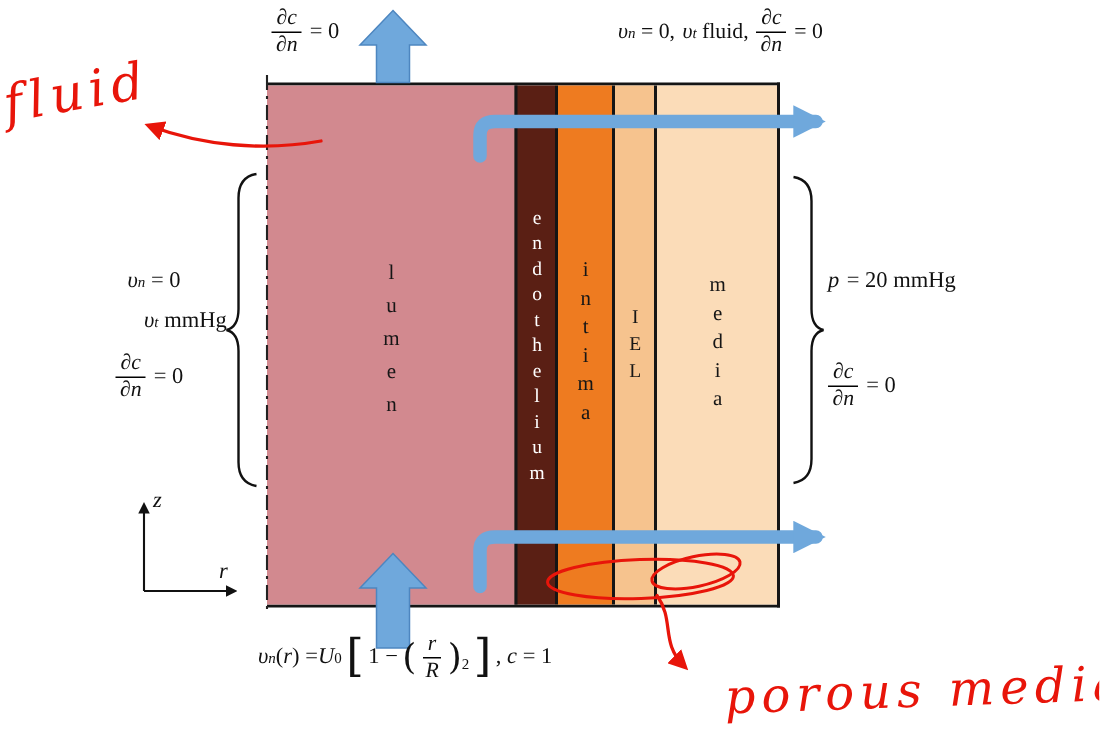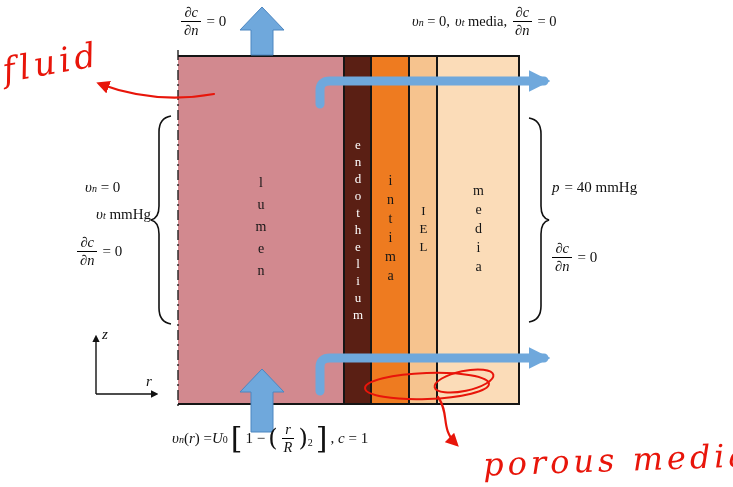--- a/index.html
+++ b/index.html
@@ -111,21 +111,21 @@
       <span class="fden it">∂n</span>
     </span>
     <span>= 0</span>
   </div>
 
   <div class="anno row" style="left:412px; top:4px; font-size:14.5px;">
     <span class="grp">
       <span class="it">υ</span><sub>n</sub>&nbsp;<span>= 0,</span>
     </span>
     <span class="grp">
-      <span class="it">υ</span><sub>t</sub>&nbsp;<span>media,</span>
+      <span class="it">υ</span><sub>t</sub>&nbsp;<span>fluid,</span>
     </span>
     <span class="frac">
       <span class="fnum it">∂c</span>
       <span class="fden it">∂n</span>
     </span>
     <span>= 0</span>
   </div>
 
   <div class="anno row" style="left:85px; top:179px;">
     <span class="grp">
@@ -140,21 +140,21 @@
   <div class="anno row" style="left:77px; top:234px;">
     <span class="frac">
       <span class="fnum it">∂c</span>
       <span class="fden it">∂n</span>
     </span>
     <span>= 0</span>
   </div>
 
   <div class="anno row" style="left:552px; top:179px;">
     <span class="it">p</span>
-    <span>= 40 mmHg</span>
+    <span>= 20 mmHg</span>
   </div>
   <div class="anno row" style="left:552px; top:240px;">
     <span class="frac">
       <span class="fnum it">∂c</span>
       <span class="fden it">∂n</span>
     </span>
     <span>= 0</span>
   </div>
 
   <div class="anno row" style="left:172px; top:421px; gap:3px;">

